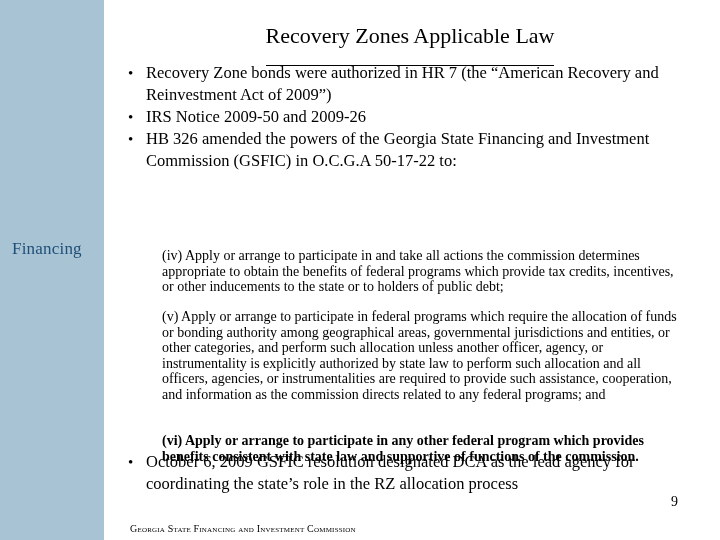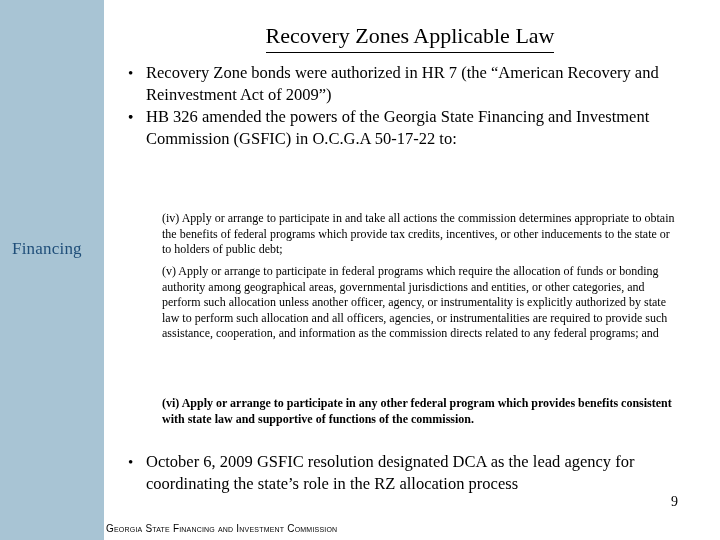--- a/index.html
+++ b/index.html
@@ -34,21 +34,21 @@
     width: 600px;
     text-align: center;
     font-family: "Liberation Serif", serif;
     font-size: 22px;
     color: #000000;
     line-height: 28px;
   }
   .title-underline {
     display: inline-block;
     border-bottom: 1px solid #000000;
-    padding-bottom: 2px;
+    padding-bottom: 15px;
   }
   .bullets-top {
     position: absolute;
     left: 120px;
     top: 62px;
     width: 565px;
     font-size: 16.5px;
     line-height: 22px;
     color: #000000;
   }
@@ -70,50 +70,51 @@
     top: 239px;
     font-family: "Liberation Serif", serif;
     font-size: 17px;
     color: #1f4e79;
     letter-spacing: 0.2px;
   }
   .sub-block {
     position: absolute;
     left: 162px;
     width: 520px;
-    font-size: 12px;
+    font-size: 14px;
     line-height: 15.5px;
     color: #000000;
     text-align: left;
+    margin-top: 37px;
   }
   .sub-iv { top: 211px; }
-  .sub-v  { top: 264px; }
+  .sub-v  { top: 272px; }
   .sub-vi { top: 396px; font-weight: bold; }
 
   .bullets-bottom {
     position: absolute;
     left: 120px;
     top: 451px;
     width: 570px;
     font-size: 16.5px;
     line-height: 22px;
     color: #000000;
   }
   .page-number {
     position: absolute;
     right: 42px;
     top: 494px;
     font-size: 14px;
     color: #000000;
   }
   .footer {
     position: absolute;
-    left: 106px;
+    left: 130px;
     top: 523px;
-    font-family: Liberation Sans, sans-serif;
+    font-family: Liberation Serif, serif;
     font-size: 10px;
     color: #000000;
     font-variant: small-caps;
     letter-spacing: 0.2px;
   }
 </style>
 </head>
 <body>
 
 <div class="slide">
@@ -124,20 +125,21 @@
     <span class="title-underline">Recovery Zones Applicable Law</span>
   </div>
 
   <div class="bullets-top">
     <div class="bullet-row">
       <span class="dot">•</span>
       <span>Recovery Zone bonds were authorized in HR 7 (the “American Recovery and Reinvestment Act of 2009”)</span>
     </div>
     <div class="bullet-row">
       <span class="dot">•</span>
+      <span>IRS Notice 2009-50 and 2009-26</span>
     </div>
     <div class="bullet-row">
       <span class="dot">•</span>
       <span>HB 326 amended the powers of the Georgia State Financing and Investment Commission (GSFIC) in O.C.G.A 50-17-22 to:</span>
     </div>
   </div>
 
   <div class="overview-label">Financing</div>
 
   <div class="sub-block sub-iv">(iv) Apply or arrange to participate in and take all actions the commission determines appropriate to obtain the benefits of federal programs which provide tax credits, incentives, or other inducements to the state or to holders of public debt;</div>

